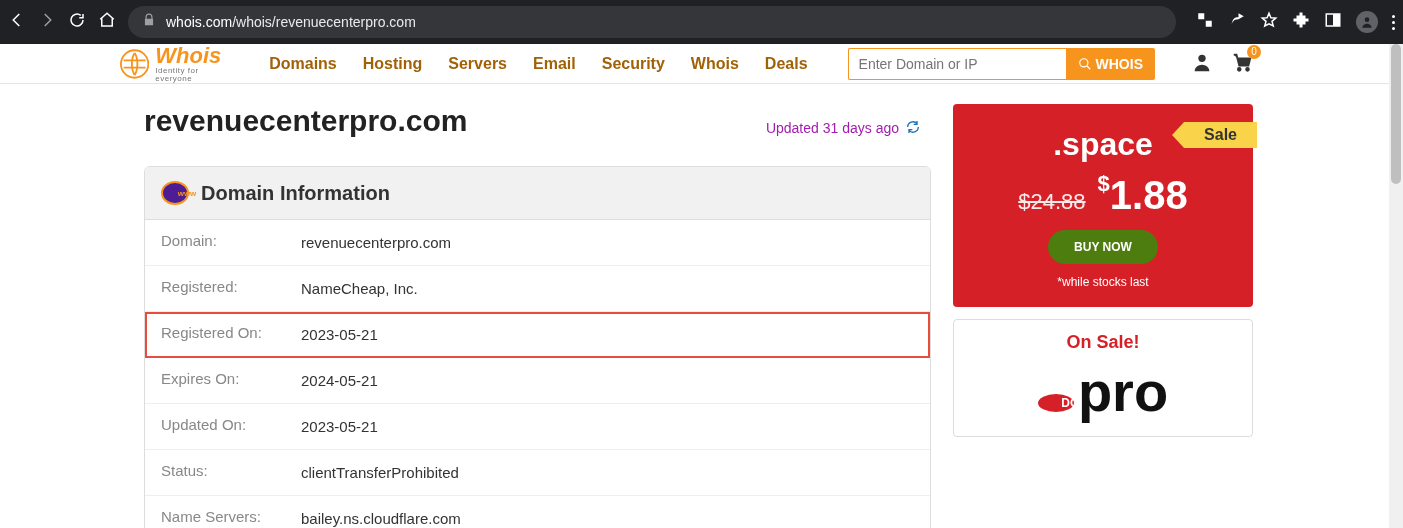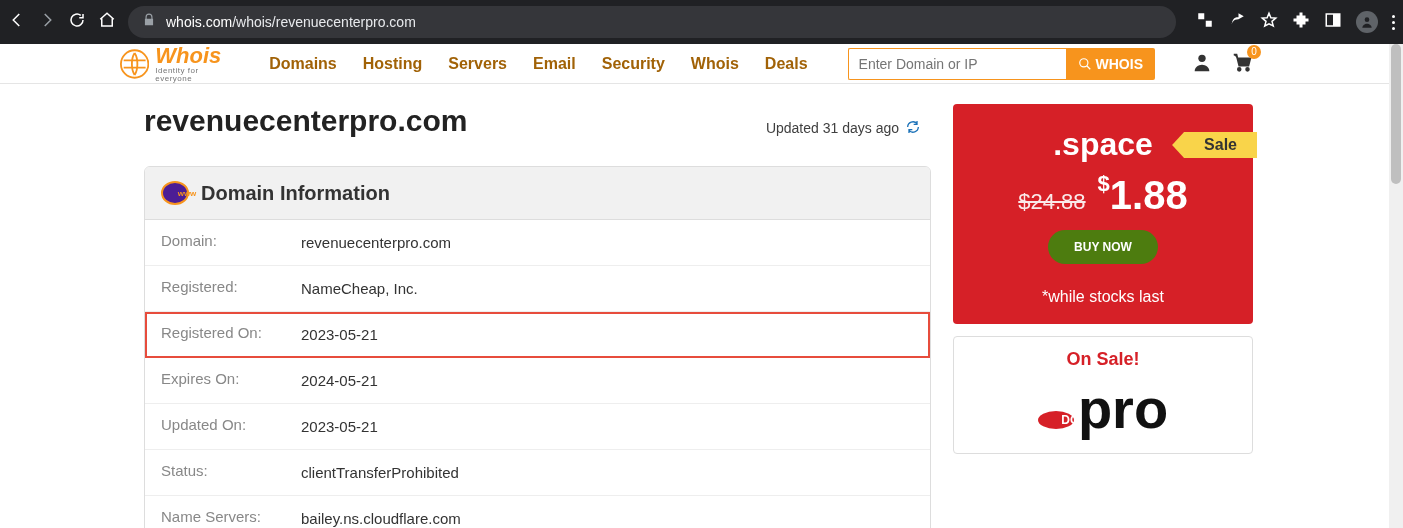--- a/index.html
+++ b/index.html
@@ -40,44 +40,44 @@
   .hdr-icons .cart .badge{position:absolute;top:-6px;right:-8px;background:#f7941d;color:#fff;border-radius:8px;font-size:10px;padding:0 4px;line-height:14px;min-width:14px;text-align:center;}
   .hdr-icons svg{width:22px;height:22px;fill:#333;}
 
   
   .content { display:flex; padding: 20px 150px 0 144px; gap: 22px; }
   .left { flex:1; }
   .right { width: 300px; display:flex; flex-direction:column; gap:12px; }
 
   .domain-title { font-size: 30px; font-weight:600; color:#222; margin-bottom: 14px; }
   .title-row{display:flex;align-items:center;justify-content:space-between;margin-bottom:14px;}
-  .title-row .right-side{display:flex;align-items:center;gap:6px;font-size:14px;color:#404040;margin-right:10px;}
+  .title-row .right-side{display:flex;align-items:center;gap:6px;font-size:14px;color:#a21caf;margin-right:10px;}
   .title-row .right-side svg{width:16px;height:16px;stroke:#1c72b8;fill:none;stroke-width:2;}
 
   .info-card { border:1px solid #ddd; border-radius:6px; overflow:hidden;}
   .info-head { background:#f1f1f1; padding:14px 16px; display:flex; align-items:center; gap:12px; border-bottom:1px solid #ddd;}
   .info-head .www-badge{width:24px;height:24px;border-radius:50%;background:#4c1d95;border:2px solid #f7941d;color:#f7941d;display:flex;align-items:center;justify-content:center;font-size:8px;font-weight:700;padding-left:24px;}
   .info-head h2{font-size:20px;font-weight:600;color:#333;}
   .info-row{display:flex;padding:12px 16px;border-bottom:1px solid #eee;font-size:15px;}
   .info-row:last-child{border-bottom:none;}
   .info-row .lab{width:140px;color:#888;}
   .info-row .val{color:#333;}
   .info-row .val div{line-height:1.4;}
   .info-row.hl{outline:2px solid #e74c3c; outline-offset:-2px;}
 
   
   .promo-red{background:#d62027;color:#fff;border-radius:4px;position:relative;padding:22px 10px 18px 10px;text-align:center;}
-  .sale-tag{position:absolute;right:-4px;top:28px;background:#f9d44a;color:#333;font-weight:700;padding:4px 20px 4px 32px;clip-path:polygon(12px 0,100% 0,100% 100%,12px 100%,0 50%);}
+  .sale-tag{position:absolute;right:-4px;top:18px;background:#f9d44a;color:#333;font-weight:700;padding:4px 20px 4px 32px;clip-path:polygon(12px 0,100% 0,100% 100%,12px 100%,0 50%);}
   .promo-red .tld{font-size:32px;font-weight:800;margin-bottom:8px;}
   .promo-red .prices{display:flex;align-items:baseline;justify-content:center;gap:12px;margin-bottom:12px;}
   .promo-red .old{font-size:22px;text-decoration:line-through;opacity:.9;}
   .promo-red .new{font-size:40px;font-weight:800;}
   .promo-red .new sup{font-size:22px;vertical-align:18px;}
   .buy-btn{background:#4d7c0f;color:#fff;border:none;padding:10px 26px;border-radius:22px;font-weight:700;font-size:12px;cursor:pointer;}
-  .promo-red .stock{margin-top:24px;font-size:16px;}
+  .promo-red .stock{margin-top:11px;font-size:12px;}
 
   .promo-white{border:1px solid #ddd;border-radius:4px;padding:12px;text-align:center;}
   .promo-white .t{color:#d62027;font-weight:700;font-size:18px;margin-bottom:6px;}
   .promo-white .big{font-size:56px;font-weight:700;color:#111;font-family:"Times New Roman",serif;display:flex;align-items:center;justify-content:center;gap:4px;}
   .promo-white .dot{width:18px;height:18px;background:#d62027;border-radius:50%;color:#fff;font-size:12px;font-weight:700;display:flex;align-items:center;justify-content:center;margin-top:22px;padding-left:36px;}
 
   .vsb{position:absolute;right:0;top:44px;width:14px;bottom:0;background:#f0f0f0;}
   .vsb .thumb{position:absolute;left:2px;right:2px;top:0;height:140px;background:#bfbfbf;border-radius:5px;}
 </style>
 </head>

